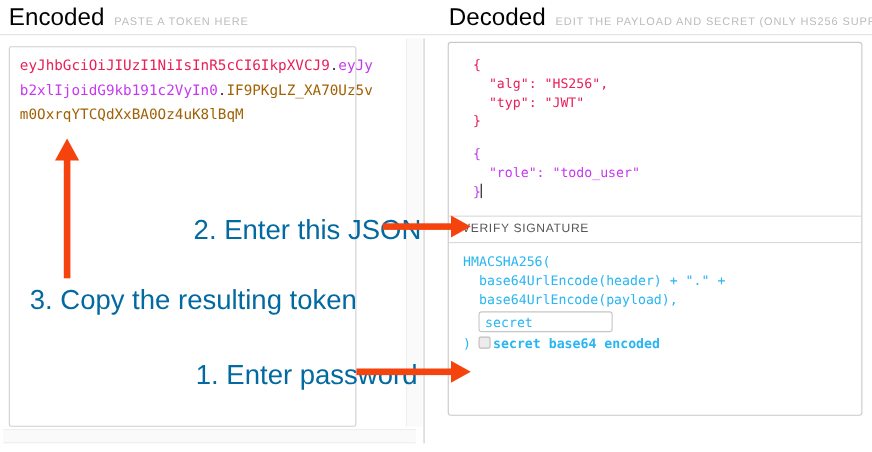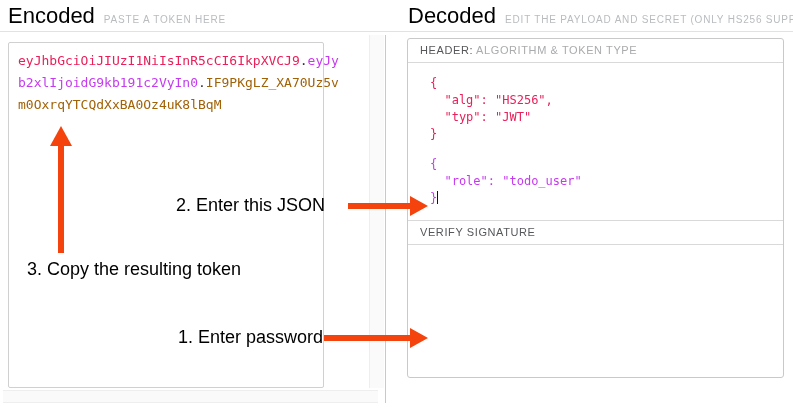--- a/index.html
+++ b/index.html
@@ -65,21 +65,21 @@
     padding: 1px 5px; font-family: "DejaVu Sans Mono", monospace; font-size: 12px;
     color: #29b6f2; background: #ffffff; outline: none;
   }
   .sig-close-row { line-height: 17px; font-size: 12px; }
   .cb { display: inline-block; width: 11px; height: 11px; background: #ececec;
         border: 1px solid #bdbdbd; border-radius: 2px; vertical-align: -1px;
         margin: 0 2px 0 7px; cursor: pointer; }
   .cb-label { font-weight: bold; }
 
   
-  .ann-text { position: absolute; color: #000000; font-size: 18px; white-space: nowrap; z-index: 10; }
+  .ann-text { position: absolute; color: #0369a1; font-size: 25px; white-space: nowrap; z-index: 10; }
   .arrow-stem-h { position: absolute; height: 6px; background: #f5430d; z-index: 10; }
   .arrow-head-right { position: absolute; width: 0; height: 0; z-index: 10;
     border-top: 10px solid transparent; border-bottom: 10px solid transparent;
     border-left: 18px solid #f5430d; }
   .arrow-stem-v { position: absolute; width: 6px; background: #f5430d; z-index: 10; }
   .arrow-head-up { position: absolute; width: 0; height: 0; z-index: 10;
     border-left: 11px solid transparent; border-right: 11px solid transparent;
     border-bottom: 20px solid #f5430d; }
 </style>
 </head>
@@ -99,39 +99,49 @@
       <div class="tok-line"><span class="tok-payload">b2xlIjoidG9kb191c2VyIn0</span><span class="tok-dot">.</span><span class="tok-signature">IF9PKgLZ_XA70Uz5v</span></div>
       <div class="tok-line"><span class="tok-signature">m0OxrqYTCQdXxBA0Oz4uK8lBqM</span></div>
     </div>
 </div>
 
 <div class="vscrollbar"></div>
 <div class="hscrollbar"></div>
 <div class="divider-line"></div>
 
 <div class="decoded-panel">
-  <div class="sec-bar">
-    <span class="strong">HEADER:</span><span class="light">ALGORITHM &amp; TOKEN TYPE</span>
-  </div>
   <div class="sec-content json-block header-json">
       <div class="code-line">{</div>
       <div class="code-line">  "alg": "HS256",</div>
       <div class="code-line">  "typ": "JWT"</div>
       <div class="code-line">}</div>
     </div>
 
   <div class="sec-content json-block payload-json">
       <div class="code-line">{</div>
       <div class="code-line">  "role": "todo_user"</div>
       <div class="code-line">}</div>
     </div>
 
   <div class="sec-bar bordered-top">
     <span class="strong">VERIFY SIGNATURE</span>
   </div>
+  <div class="sec-content sig">
+    <div>
+        <div class="code-line">HMACSHA256(</div>
+        <div class="code-line">  base64UrlEncode(header) + "." +</div>
+        <div class="code-line">  base64UrlEncode(payload),</div>
+      </div>
+    <div class="sig-input-row">
+      <input class="secret-input" type="text" value="secret" style="">
+    </div>
+    <div class="sig-close-row">
+      <span>)</span><span class="cb"></span><span class="cb-label">secret base64 encoded</span>
+    </div>
+  </div>
 </div>
 
 <div class="arrow-head-up" style="left:50px; top:126px;"></div>
 <div class="arrow-stem-v" style="left:58px; top:144px; height:109px;"></div>
 <div class="ann-text" style="left:27px; top:259px;">3. Copy the resulting token</div>
 
 <div class="ann-text" style="left:176px; top:195px;">2. Enter this JSON</div>
 <div class="arrow-stem-h" style="left:348px; top:203px; width:64px;"></div>
 <div class="arrow-head-right" style="left:410px; top:196px;"></div>
 

